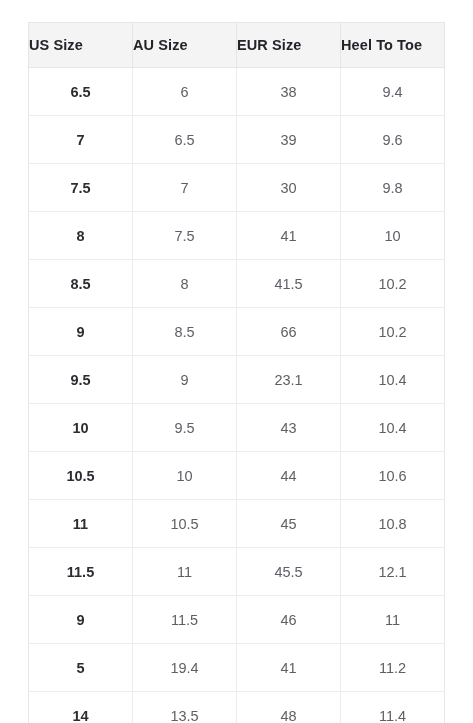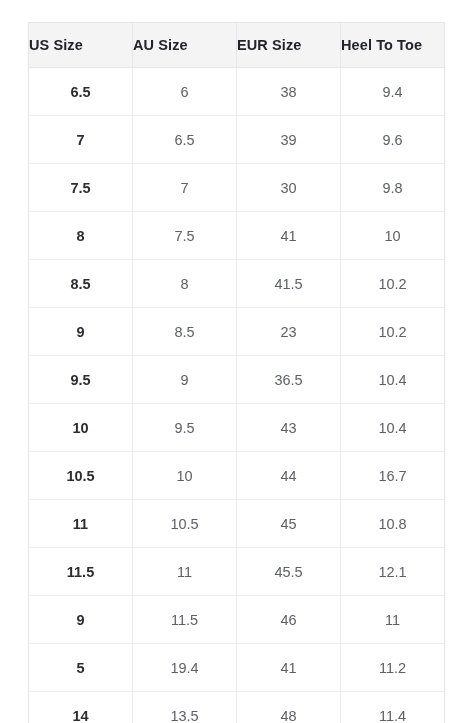--- a/index.html
+++ b/index.html
@@ -115,40 +115,40 @@
         </tr>
         <tr>
           <td class="primary-col">8.5</td>
           <td>8</td>
           <td>41.5</td>
           <td>10.2</td>
         </tr>
         <tr>
           <td class="primary-col">9</td>
           <td>8.5</td>
-          <td>23</td>
+          <td>66</td>
           <td>10.2</td>
         </tr>
         <tr>
           <td class="primary-col">9.5</td>
           <td>9</td>
-          <td>36.5</td>
+          <td>23.1</td>
           <td>10.4</td>
         </tr>
         <tr>
           <td class="primary-col">10</td>
           <td>9.5</td>
           <td>43</td>
           <td>10.4</td>
         </tr>
         <tr>
           <td class="primary-col">10.5</td>
           <td>10</td>
           <td>44</td>
-          <td>16.7</td>
+          <td>10.6</td>
         </tr>
         <tr>
           <td class="primary-col">11</td>
           <td>10.5</td>
           <td>45</td>
           <td>10.8</td>
         </tr>
         <tr>
           <td class="primary-col">11.5</td>
           <td>11</td>

